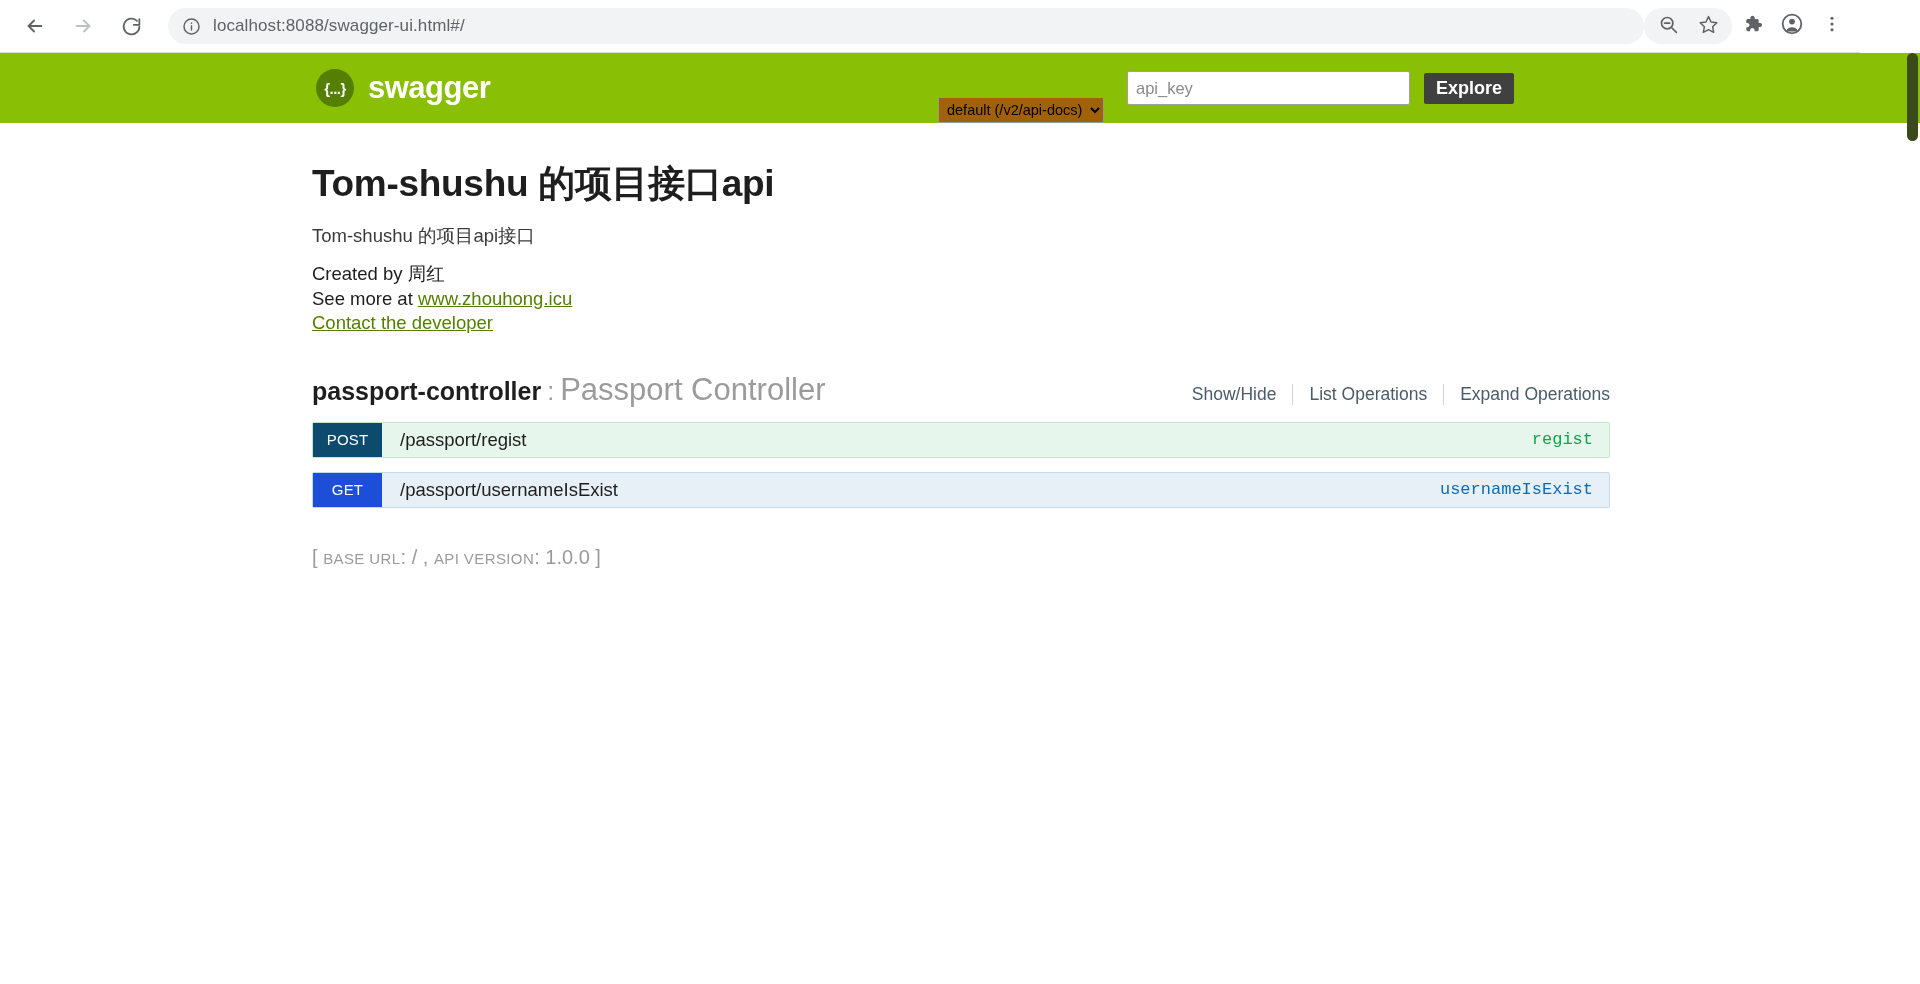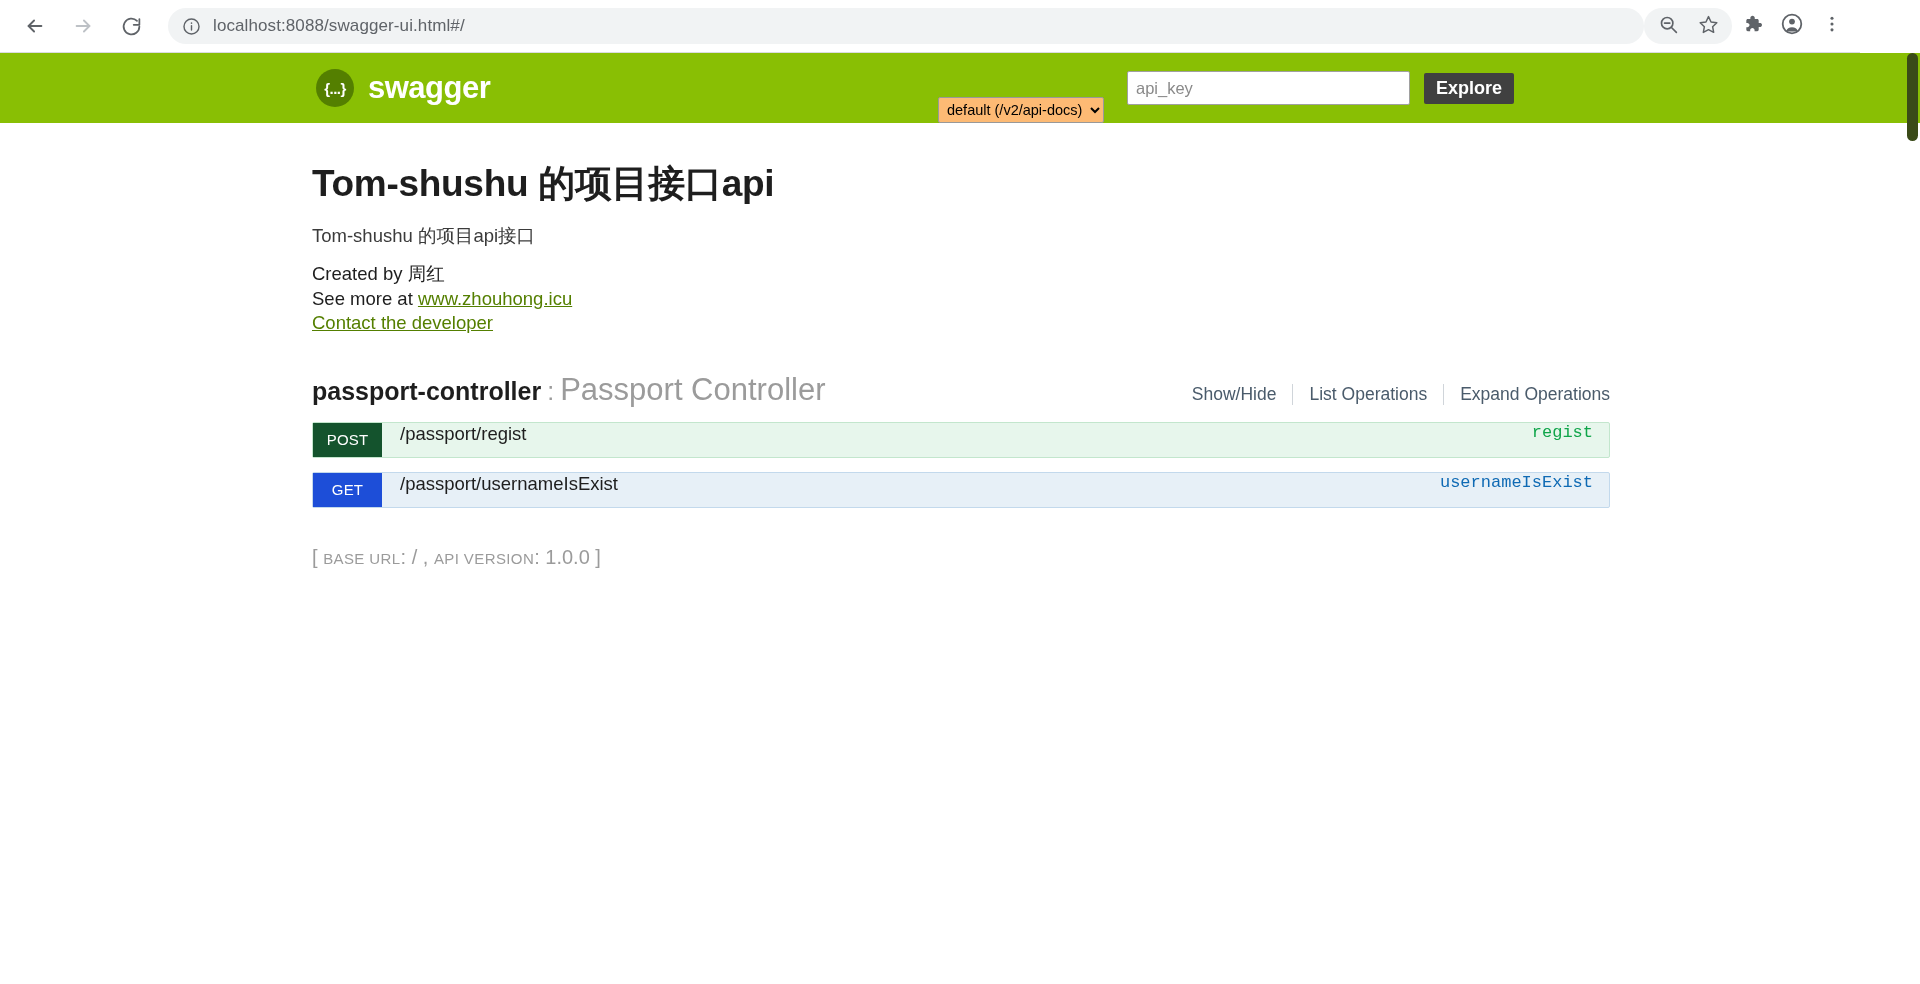--- a/index.html
+++ b/index.html
@@ -107,21 +107,21 @@
     display: flex;
     align-items: center;
     margin-left: auto;
     margin-right: 406px;
   }
   #api-select {
     height: 26px;
     font-family: "Liberation Sans", sans-serif;
     font-size: 14.5px;
     color: #000;
-    background: #fdba74;
+    background: #a16207;
     border: 1px solid #999;
     border-radius: 2px;
     padding: 1px 4px;
     margin-top: 44px;
   }
   #api-key-input {
     width: 283px;
     height: 34px;
     margin-left: 23px;
     font-family: "Liberation Sans", sans-serif;
@@ -237,36 +237,37 @@
     color: #ffffff;
     font-family: "Liberation Sans", sans-serif;
     font-size: 15px;
     font-weight: normal;
     letter-spacing: 0.2px;
     flex: none;
   }
   .op-body {
     flex: 1;
     display: flex;
+    align-items: center;
     padding: 0 16px 0 18px;
     min-width: 0;
   }
   .op-path {
     font-family: "Liberation Sans", sans-serif;
     font-size: 18.5px;
     color: #1e1e1e;
   }
   .op-summary {
     margin-left: auto;
     font-family: Liberation Mono, monospace;
     font-size: 17px;
   }
 
   .op-row.post { background: #e7f6ec; border: 1px solid #c3e6cd; }
-  .op-row.post .op-method { background: #14532d; }
+  .op-row.post .op-method { background: #0c4a6e; }
   .op-row.post .op-summary { color: #10a54a; }
 
   .op-row.get { background: #e7f0f7; border: 1px solid #c3d9ec; }
   .op-row.get .op-method { background: #1d4ed8; }
   .op-row.get .op-summary { color: #0f6ab4; }
 
   #base-info {
     margin-top: 38px;
     font-family: "Liberation Sans", sans-serif;
     color: #9b9b9b;

